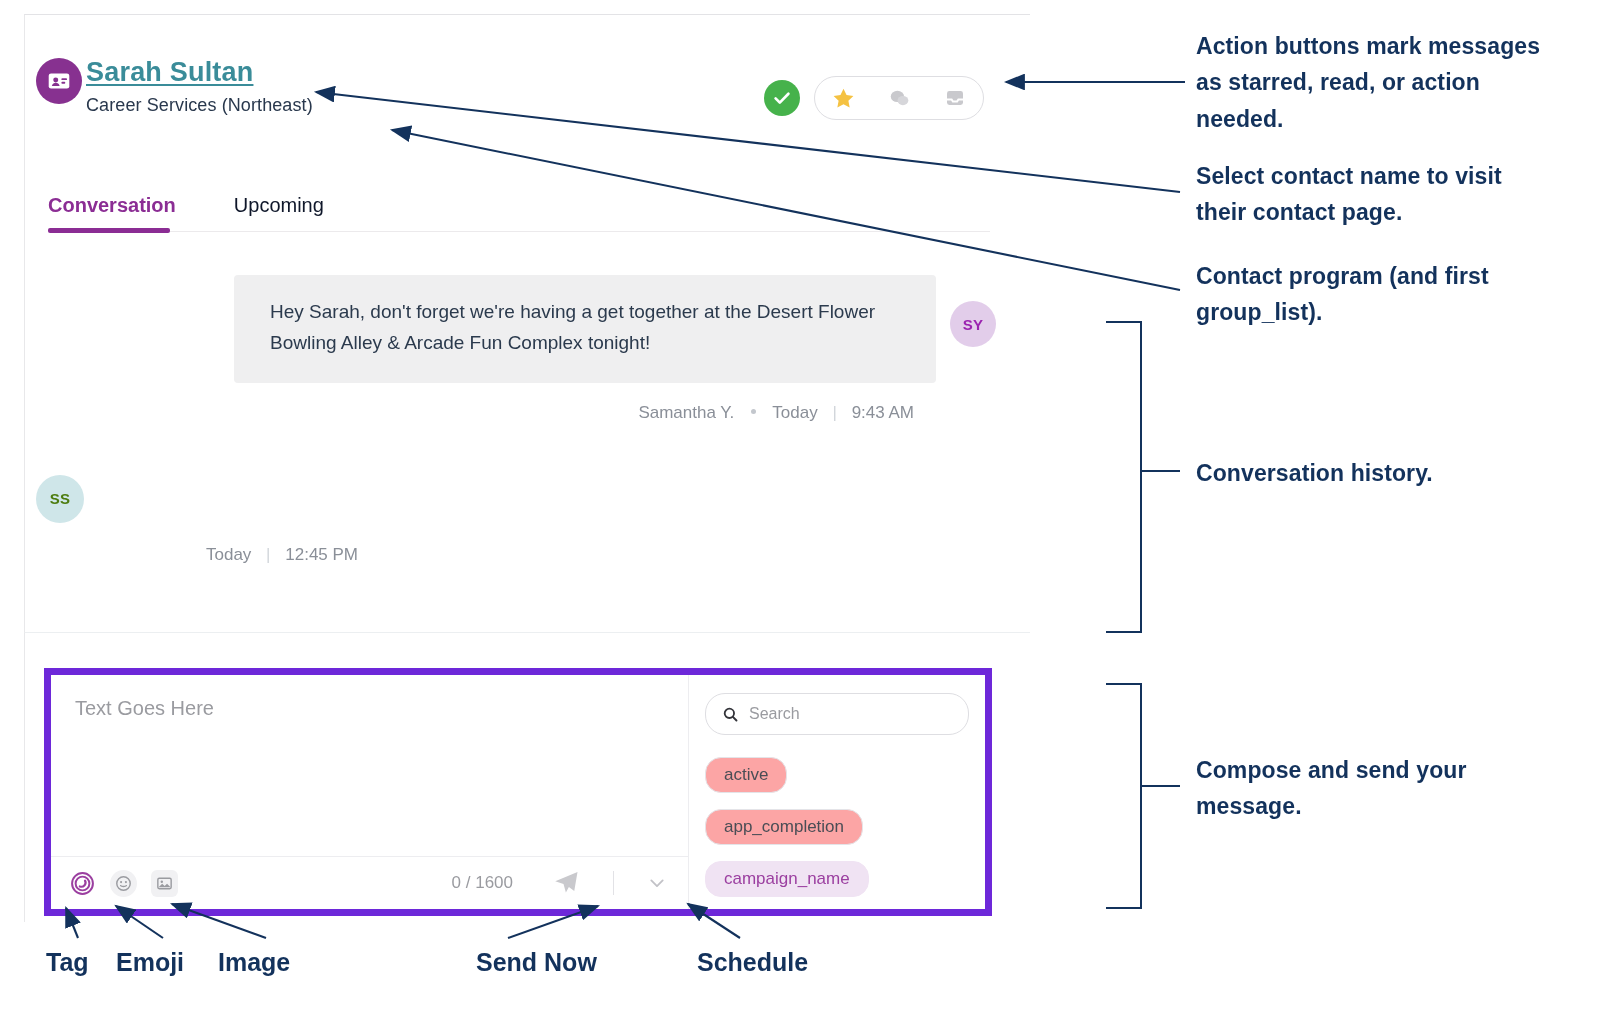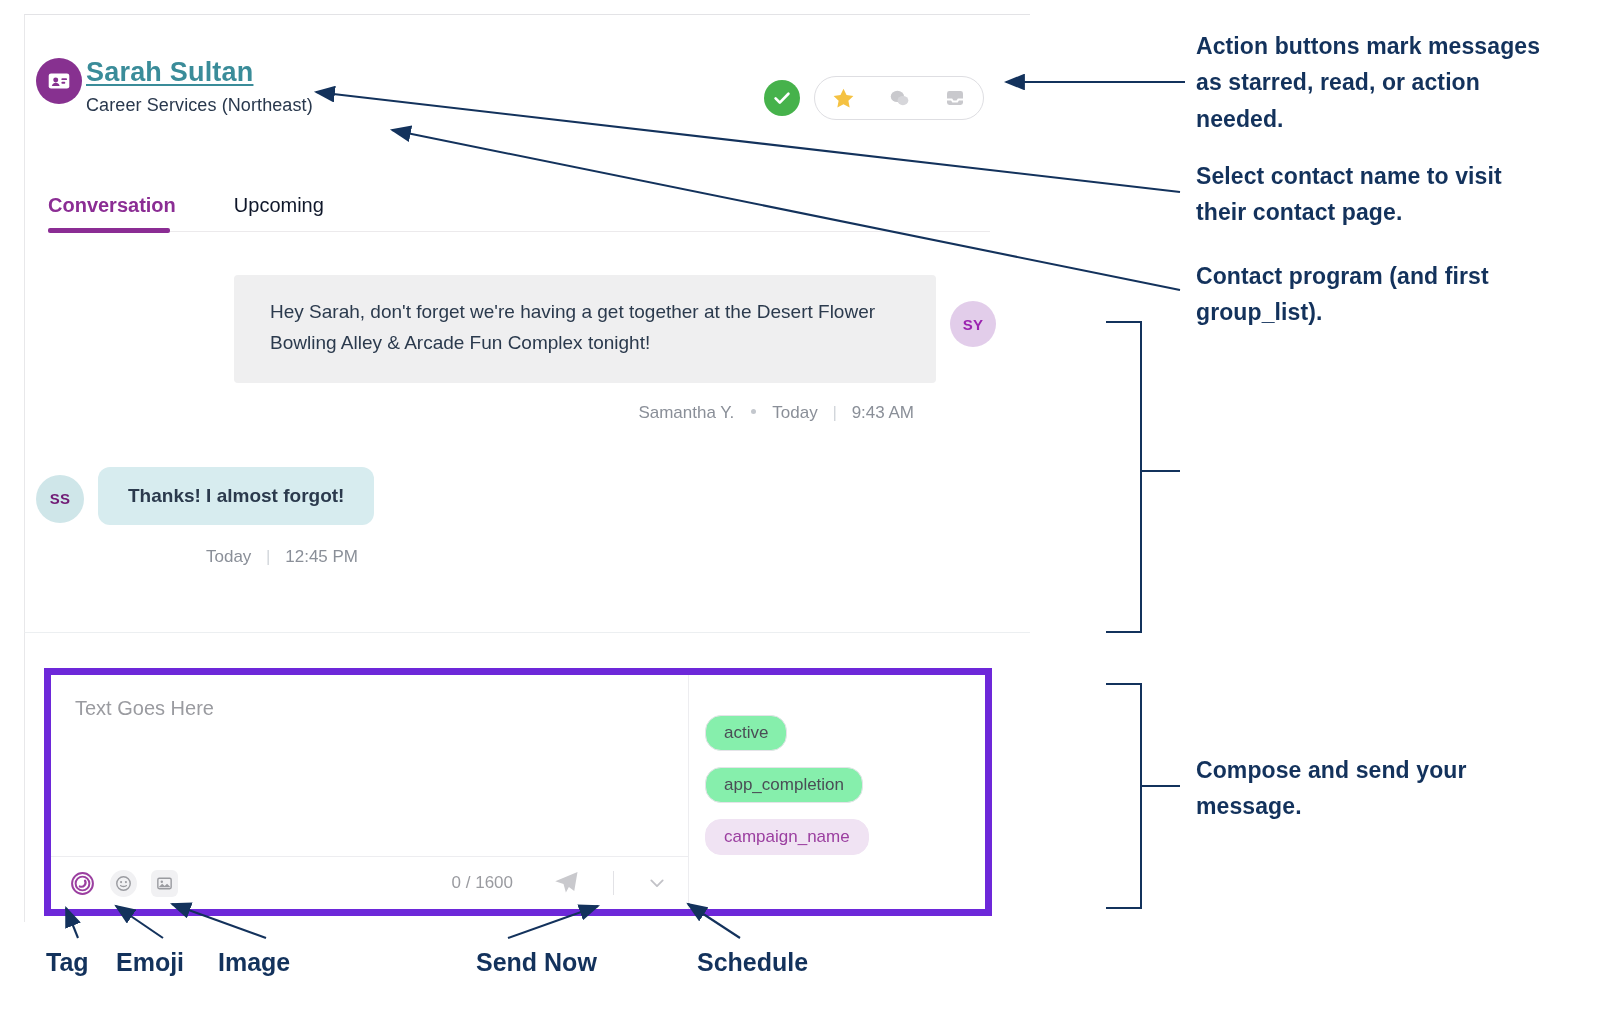--- a/index.html
+++ b/index.html
@@ -69,21 +69,21 @@
     font-size:15px;font-weight:bold;display:flex;align-items:center;justify-content:center;
     margin-left:14px;margin-top:26px;flex:none;letter-spacing:.3px;
   }
   .meta-out{text-align:right;padding-right:82px;margin-top:20px;color:#8a8f98;font-size:17px;}
   .meta-dot{display:inline-block;width:5px;height:5px;border-radius:50%;background:#c3c7cd;
     vertical-align:middle;margin:0 12px 3px 12px;}
   .meta-sep{color:#d2d6db;margin:0 10px;}
 
   .msg-in-row{display:flex;align-items:flex-start;margin-top:44px;}
   .av-ss{
-    width:48px;height:48px;border-radius:50%;background:#cfe6e9;color:#701a75;
+    width:48px;height:48px;border-radius:50%;background:#cfe6e9;color:#4d7c0f;
     font-size:15px;font-weight:bold;display:flex;align-items:center;justify-content:center;
     flex:none;margin-top:8px;letter-spacing:.3px;
   }
   .bubble-in{
     background:#d7ecef;border-radius:12px;padding:18px 30px;margin-left:14px;
     color:#2b3a4d;font-size:19px;font-weight:bold;
   }
   .meta-in{margin-top:22px;padding-left:170px;color:#8a8f98;font-size:17px;}
 
   
@@ -108,21 +108,21 @@
 
   .compose-right{width:296px;padding:18px 16px;box-sizing:border-box;}
   .search-box{
     height:40px;border:1px solid #dedee2;border-radius:20px;display:flex;align-items:center;
     padding:0 16px;gap:10px;background:#fff;
   }
   .search-ph{color:#9a9ba0;font-size:16px;}
   .tag-list{margin-top:22px;display:flex;flex-direction:column;gap:16px;align-items:flex-start;}
   .tag-chip{
     border:1px solid #e4e4e8;border-radius:16px;padding:7px 18px;font-size:17px;color:#4a4d55;
-    background:#86efac;
+    background:#fca5a5;
   }
   .tag-chip.sel{background:#f0e3f3;border-color:#f0e3f3;color:#9b3fa0;}
 
   
   .anno{position:absolute;color:#13325c;font-weight:bold;font-size:23px;line-height:1.58;letter-spacing:.1px;}
   .svg-layer{position:absolute;left:0;top:0;width:1598px;height:1030px;pointer-events:none;}
   .cap{position:absolute;color:#13325c;font-weight:bold;font-size:25px;}
 </style>
 </head>
 <body>
@@ -193,21 +193,20 @@
     <div class="meta-out">
       <span>Samantha Y.</span>
       <span class="meta-dot"></span>
       <span>Today</span>
       <span class="meta-sep">|</span>
       <span>9:43 AM</span>
     </div>
 
     <div class="msg-in-row">
       <div class="av-ss">SS</div>
-      <div class="bubble-in">Thanks! I almost forgot!</div>
     </div>
     <div class="meta-in">
       <span>Today</span>
       <span class="meta-sep">|</span>
       <span>12:45 PM</span>
     </div>
   </div>
 
   <div class="compose">
     <div class="compose-left">
@@ -245,31 +244,39 @@
         <div class="vdiv"></div>
         <div class="chev">
           <svg width="22" height="22" viewBox="0 0 24 24">
             <path d="M5.8 9.2L12 15.4l6.2-6.2" fill="none" stroke="#c2c2c7" stroke-width="2" stroke-linecap="round" stroke-linejoin="round"></path>
           </svg>
         </div>
       </div>
     </div>
 
     <div class="compose-right">
+      <div class="search-box">
+        <svg width="17" height="17" viewBox="0 0 24 24">
+          <circle cx="10.4" cy="10.4" r="6.6" fill="none" stroke="#33343a" stroke-width="2.6"></circle>
+          <path d="M15.4 15.4l5 5" stroke="#33343a" stroke-width="2.8" stroke-linecap="round"></path>
+        </svg>
+        <span class="search-ph">Search</span>
+      </div>
       <div class="tag-list">
         <div class="tag-chip">active</div>
         <div class="tag-chip">app_completion</div>
         <div class="tag-chip sel">campaign_name</div>
       </div>
     </div>
   </div>
 
   <div class="anno" style="left:1196px;top:28px;width:352px;">Action buttons mark messages as starred, read, or action needed.</div>
   <div class="anno" style="left:1196px;top:158px;width:352px;">Select contact name to visit their contact page.</div>
   <div class="anno" style="left:1196px;top:258px;width:352px;">Contact program (and first group_list).</div>
+  <div class="anno" style="left:1196px;top:455px;width:352px;">Conversation history.</div>
   <div class="anno" style="left:1196px;top:752px;width:330px;">Compose and send your message.</div>
 
   <div class="cap" style="left:46px;top:948px;">Tag</div>
   <div class="cap" style="left:116px;top:948px;">Emoji</div>
   <div class="cap" style="left:218px;top:948px;">Image</div>
   <div class="cap" style="left:476px;top:948px;">Send Now</div>
   <div class="cap" style="left:697px;top:948px;">Schedule</div>
 
   <svg class="svg-layer">
     <defs>

